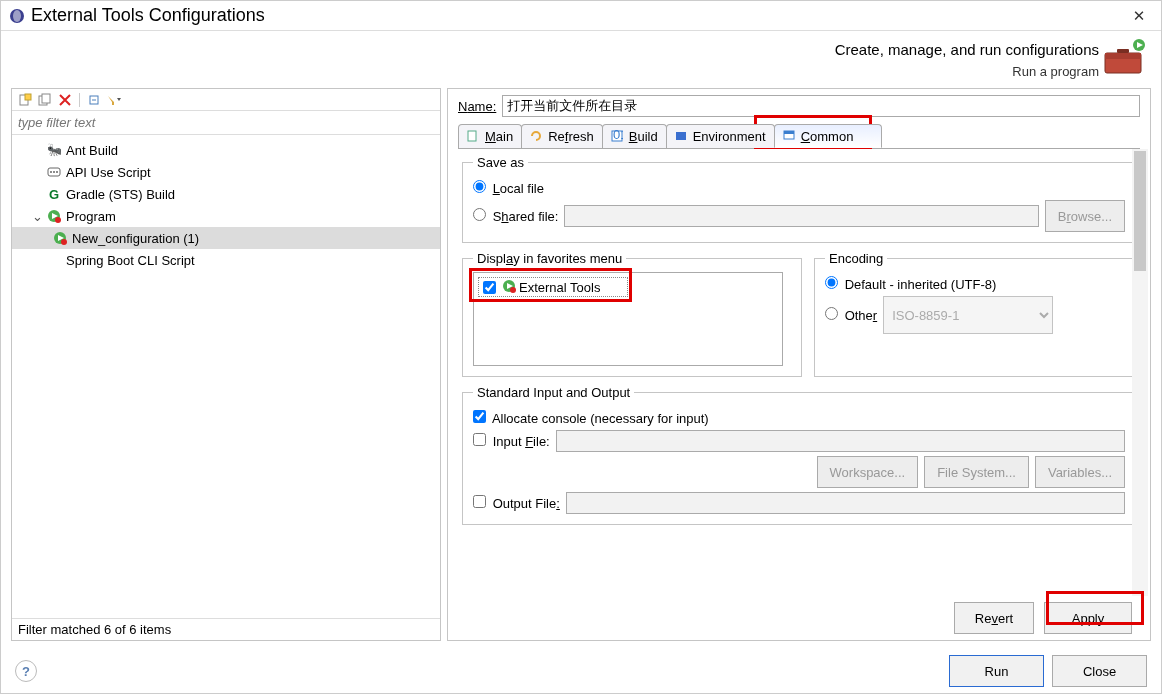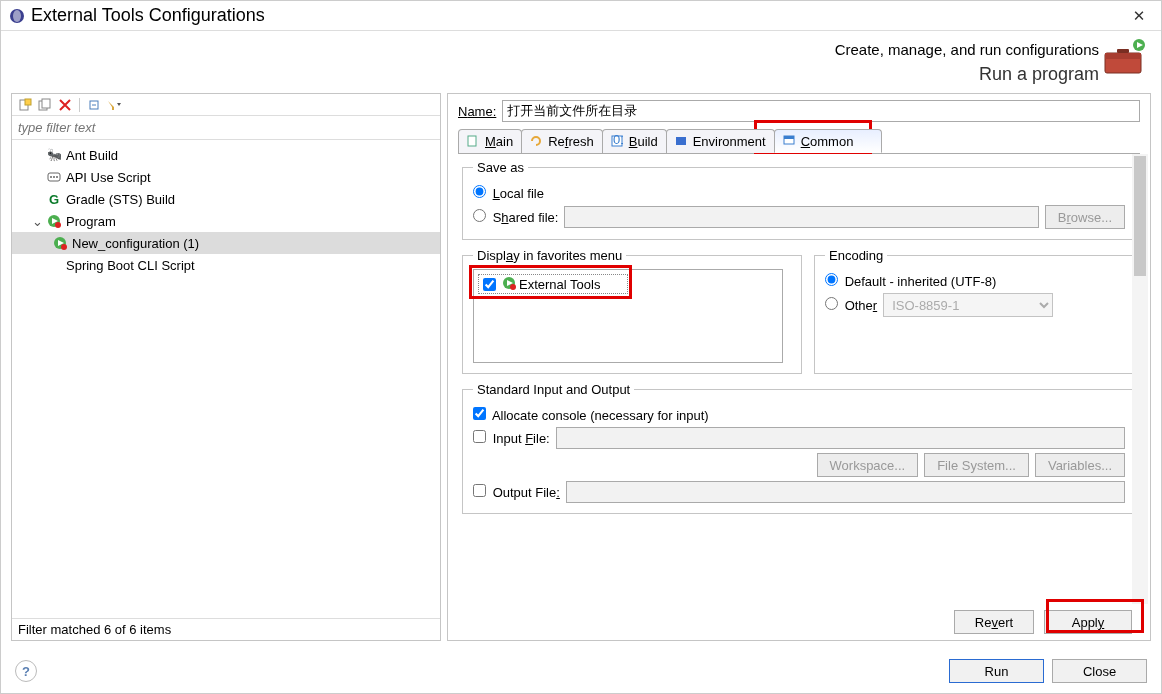--- a/index.html
+++ b/index.html
@@ -6,21 +6,21 @@
 body { background: #fff; width: 1162px; height: 694px; overflow: hidden; display: flex; flex-direction: column; border: 1px solid #ccc; }
 
 .titlebar { height: 30px; display: flex; align-items: center; padding: 0 8px; border-bottom: 1px solid #ddd; }
 .titlebar .icon { width: 16px; height: 16px; margin-right: 6px; }
 .titlebar .title { flex: 1; font-size: 18px; }
 .titlebar .close { width: 28px; text-align: center; font-size: 15px; color: #333; cursor: pointer; }
 
 .header { padding: 10px 14px 8px 14px; display: flex; align-items: flex-start; }
 .header-text { flex: 1; text-align: right; }
 .header h2 { font-size: 15px; font-weight: 400; margin-bottom: 6px; }
-.header .subtitle { font-size: 18px; color: #333; }
+.header .subtitle { font-size: 13px; color: #333; }
 .header .tool-icon { margin-top: -4px; }
 
 .main { flex: 1; display: flex; padding: 0 0 0 10px; }
 .left-panel { width: 430px; border: 1px solid #c5c5c5; background: #fff; display: flex; flex-direction: column; margin-bottom: 8px; }
 .toolbar { height: 22px; border-bottom: 1px solid #ddd; display: flex; align-items: center; gap: 2px; padding: 0 4px; }
 .tb-btn { width: 18px; height: 18px; display: inline-flex; align-items: center; justify-content: center; cursor: pointer; }
 .tb-sep { width:1px; height:14px; background:#ccc; margin:0 3px; }
 .filter-input { width: 100%; height: 24px; border: none; border-bottom: 1px solid #ddd; padding: 2px 6px; font-style: italic; color: #888; outline: none; }
 .tree { flex:1; padding: 4px 0; overflow: auto; }
 .tree-row { display: flex; align-items: center; height: 22px; padding-left: 20px; gap: 4px; cursor: pointer; }
@@ -47,28 +47,28 @@
 .scrollbar { position:absolute; right:-8px; top:0; bottom:0; width:16px; background:#f4f4f4; }
 .scrollbar .thumb { position:absolute; left:2px; right:2px; top:2px; height:120px; background:#c8c8c8; }
 
 fieldset { border:1px solid #c5c5c5; padding:6px 10px 10px 10px; margin-bottom:8px; }
 legend { padding:0 4px; font-size:13px; }
 .row { display:flex; align-items:center; gap:6px; margin-top:4px; }
 input[type=radio] { margin:0 3px 0 0; }
 input[type=checkbox] { margin:0 3px 0 0; }
 .text-input { border:1px solid #aaa; height:22px; padding:0 4px; }
 .text-disabled { background:#f2f2f2; color:#888; }
-.btn { border:1px solid #aaa; background:#f1f1f1; height:24px; padding:0 12px; font-size:13px; cursor:pointer; }
+.btn { border:1px solid #aaa; background:#f1f1f1; height:32px; padding:0 12px; font-size:13px; cursor:pointer; }
 .btn:disabled { color:#999; background:#ededed; }
 .two-col { display:flex; gap:12px; }
 .two-col > fieldset { flex:1; }
 .fav-list { border:1px solid #aaa; width:310px; height:94px; padding:4px; position:relative; }
 .fav-row { display:flex; align-items:center; gap:3px; border:1px dotted #888; padding:0 4px; height:20px; width:150px; }
 .fav-red { left: -5px; top: -5px; width: 163px; height: 34px; }
-.encoding-sel { height:24px; border:1px solid #aaa; color:#888; background:#f2f2f2; padding:0 4px; width:170px; }
+.encoding-sel { height:38px; border:1px solid #aaa; color:#888; background:#f2f2f2; padding:0 4px; width:170px; }
 
 .inline-label u { text-decoration: underline; }
 
 .bottom-buttons { display:flex; justify-content:flex-end; gap:10px; padding:6px 8px 0 0; position:relative; }
 .apply-red { right: -4px; top: -5px; width: 98px; height: 34px; }
 
 .footer { height: 44px; display:flex; align-items:center; justify-content:space-between; padding: 0 14px; border-top: 0; }
 .help-btn { width:22px;height:22px;border:1px solid #bbb;border-radius:50%;color:#5a7fb2;display:flex;align-items:center;justify-content:center;cursor:pointer;font-weight:bold; }
 .footer-btns { display:flex; gap:8px; }
 .btn-primary { border:1px solid #2a6bd2; color:#000; }

